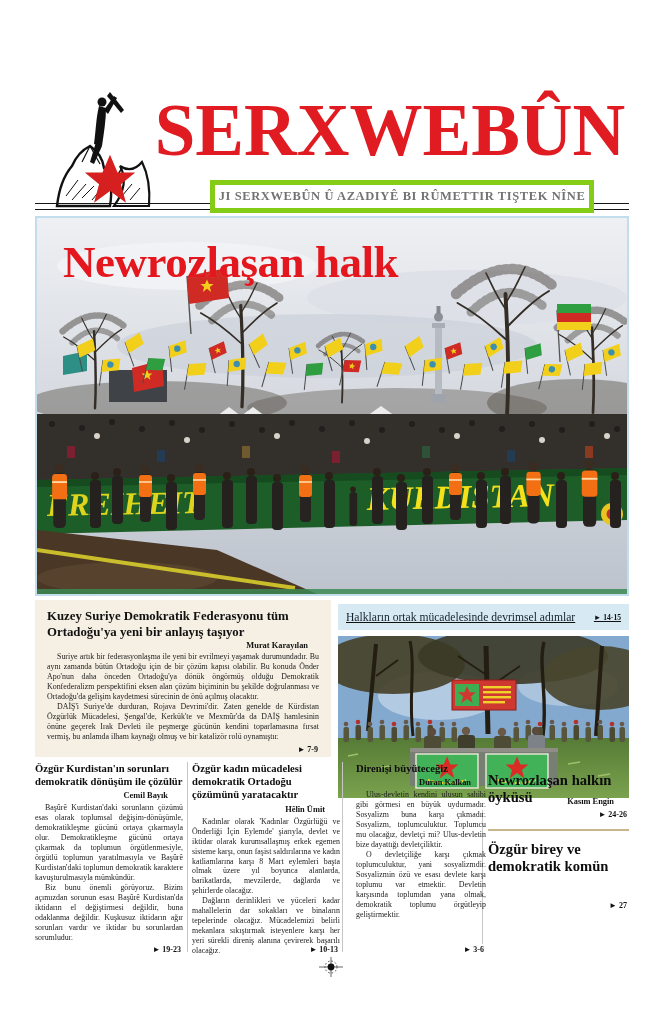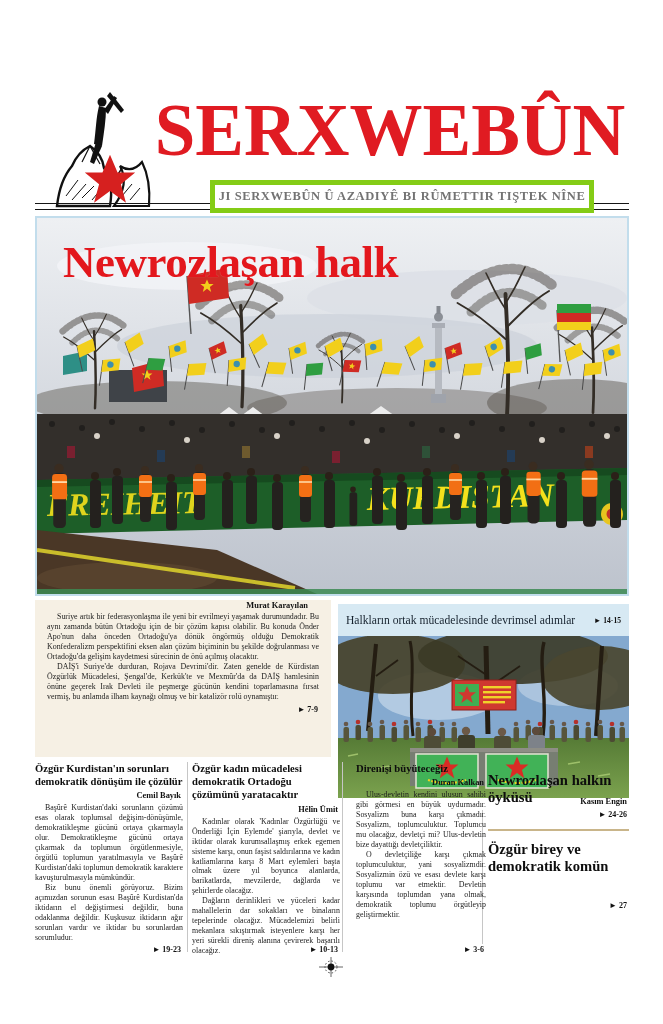--- a/index.html
+++ b/index.html
@@ -28,30 +28,30 @@
   
   #article-north-syria{left:35px;top:600px;width:296px;height:157px;background:#f6f0e4;overflow:hidden;}
   #article-north-syria h2{margin:9px 12px 1px 12px;font-size:12.8px;line-height:1.22;color:#101010;}
   .byline{text-align:right;font-size:8.4px;font-weight:bold;margin:1px 23px 2px 0;}
   .body{font-size:7.9px;line-height:1.26;text-align:justify;margin:0 12px;color:#1b1b1b;}
   .body p{margin:0;text-indent:10px;}
   .pref{text-align:right;font-weight:bold;font-size:8px;margin:3px 13px 0 0;color:#111;}
 
   
   #joint-bar{left:338px;top:604px;width:291px;height:26px;background:#d7e9f3;display:flex;
-     align-items:center;justify-content:space-between;padding:16px 8px;box-sizing:border-box;}
+     align-items:center;justify-content:space-between;padding:10px 8px;box-sizing:border-box;text-decoration:underline;}
   #joint-bar .t{font-size:11.6px;color:#16222e;white-space:nowrap;}
   #joint-bar .r{font-size:7.6px;font-weight:bold;color:#111;}
   #guerrilla-photo{left:338px;top:636px;width:291px;height:162px;background:#7fa5cb;}
 
   
   .col{position:absolute;top:760px;height:196px;}
   .col h3{margin:2px 0 3px 0;font-size:10.6px;line-height:1.25;color:#0d0d0d;}
   .col .body{margin:0;}
-  .col .byline{margin:0 2px 3px 0;}
+  .col .byline{margin:0 15px 3px 0;}
   .col .pref{position:absolute;bottom:2px;right:2px;margin:0;}
   #col-bashur{left:35px;width:148px;}
   #col-women{left:192px;width:148px;}
   #col-resist{left:356px;width:130px;}
   #col-right{left:488px;width:141px;}
   .vrule{position:absolute;width:1px;background:#c6c6c6;}
   #col-right h3{font-size:14.6px;line-height:1.15;}
   #tan-divider{height:2.5px;background:#c9b58a;margin:10px 0 10px 0;width:100%;}
   #col-right .pref{position:static;text-align:right;margin:4px 2px 0 0;}
   #col-right .byline{margin-top:-12px;}
@@ -296,20 +296,21 @@
       <polygon points="0,312 180,332 280,376 0,376" fill="#4a3726"></polygon>
       <ellipse cx="90" cy="360" rx="90" ry="16" fill="#5a452f" opacity=".8"></ellipse>
       <path d="M0,332 L258,370" stroke="#d8cc2c" stroke-width="4" opacity=".9"></path>
       <rect x="0" y="371" width="590" height="5" fill="#3c8a52" opacity=".85"></rect>
     </svg>
 
     <div class="headline" id="hl1">Newrozlaşan halk</div>
   </div>
 
   <div class="abs" id="article-north-syria">
+    <h2>Kuzey Suriye Demokratik Federasyonu tüm Ortadoğu'ya yeni bir anlayış taşıyor</h2>
     <div class="byline">Murat Karayılan</div>
     <div class="body">
       <p>Suriye artık bir federasyonlaşma ile yeni bir evrilmeyi yaşamak durumundadır. Bu aynı zamanda bütün Ortadoğu için de bir çözüm kapısı olabilir. Bu konuda Önder Apo'nun daha önceden Ortadoğu'ya dönük öngörmüş olduğu Demokratik Konfederalizm perspektifini eksen alan çözüm biçiminin bu şekilde doğrulanması ve Ortadoğu'da gelişim kaydetmesi sürecinin de önü açılmış olacaktır.</p>
       <p>DAİŞ'i Suriye'de durduran, Rojava Devrimi'dir. Zaten genelde de Kürdistan Özgürlük Mücadelesi, Şengal'de, Kerkük'te ve Mexmûr'da da DAİŞ hamlesinin önüne geçerek Irak Devleti ile peşmerge gücünün kendini toparlamasına fırsat vermiş, bu anlamda ilham kaynağı olmuş ve bir katalizör rolü oynamıştır.</p>
     </div>
     <div class="pref">► 7-9</div>
   </div>
 
   <div class="abs" id="joint-bar">
     <span class="t">Halkların ortak mücadelesinde devrimsel adımlar</span>

